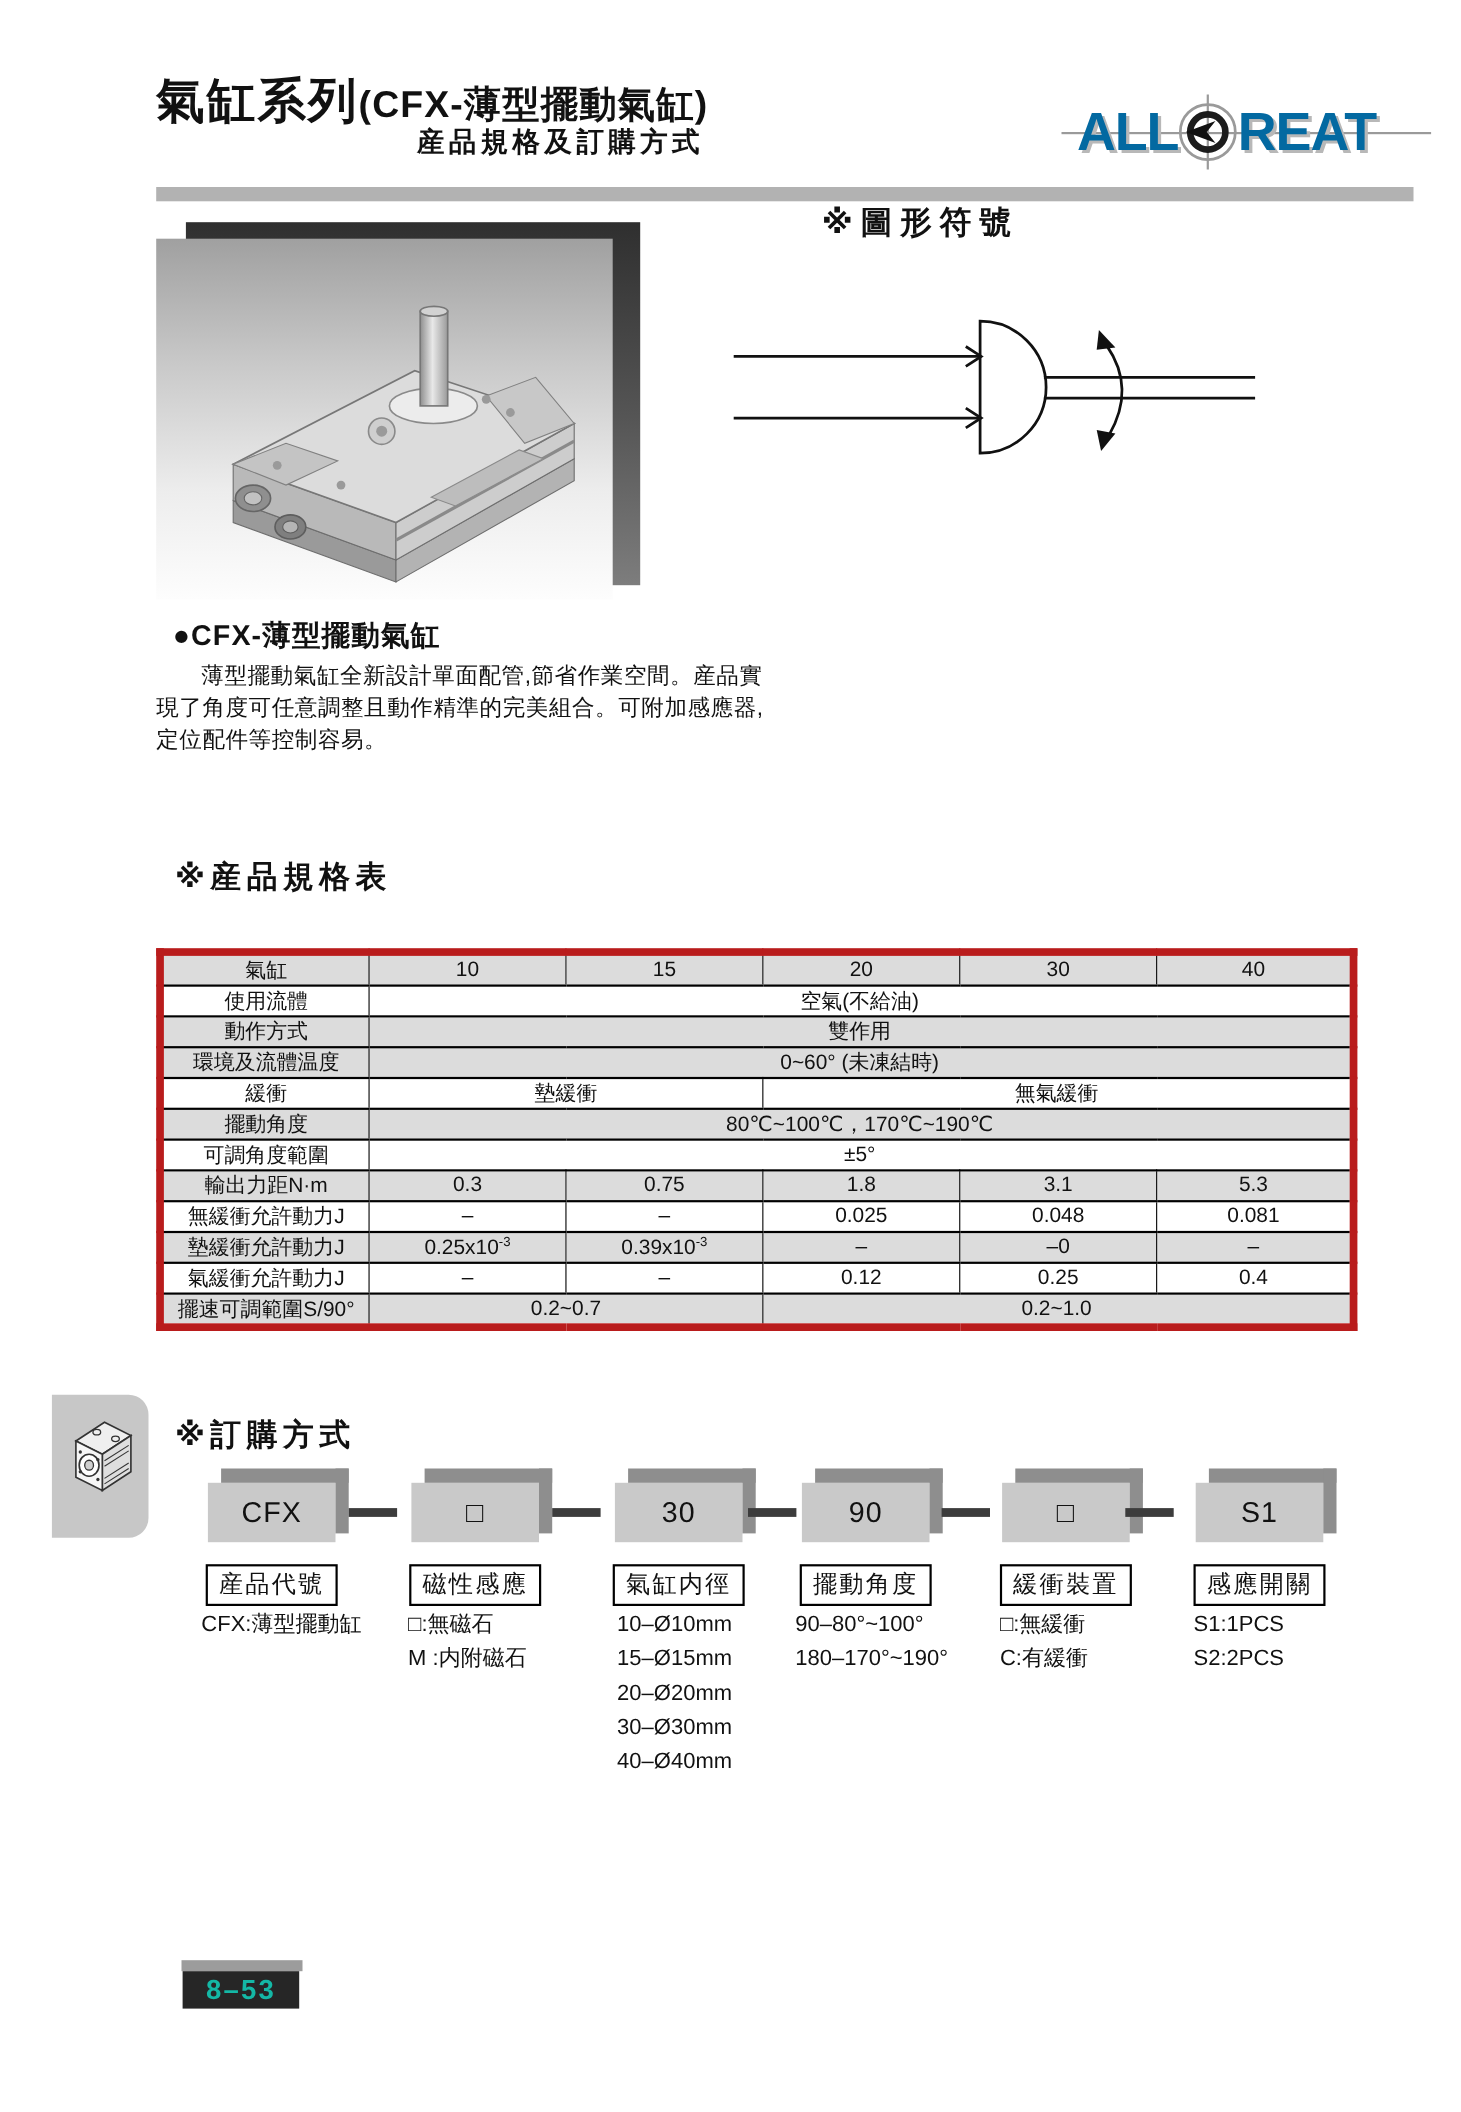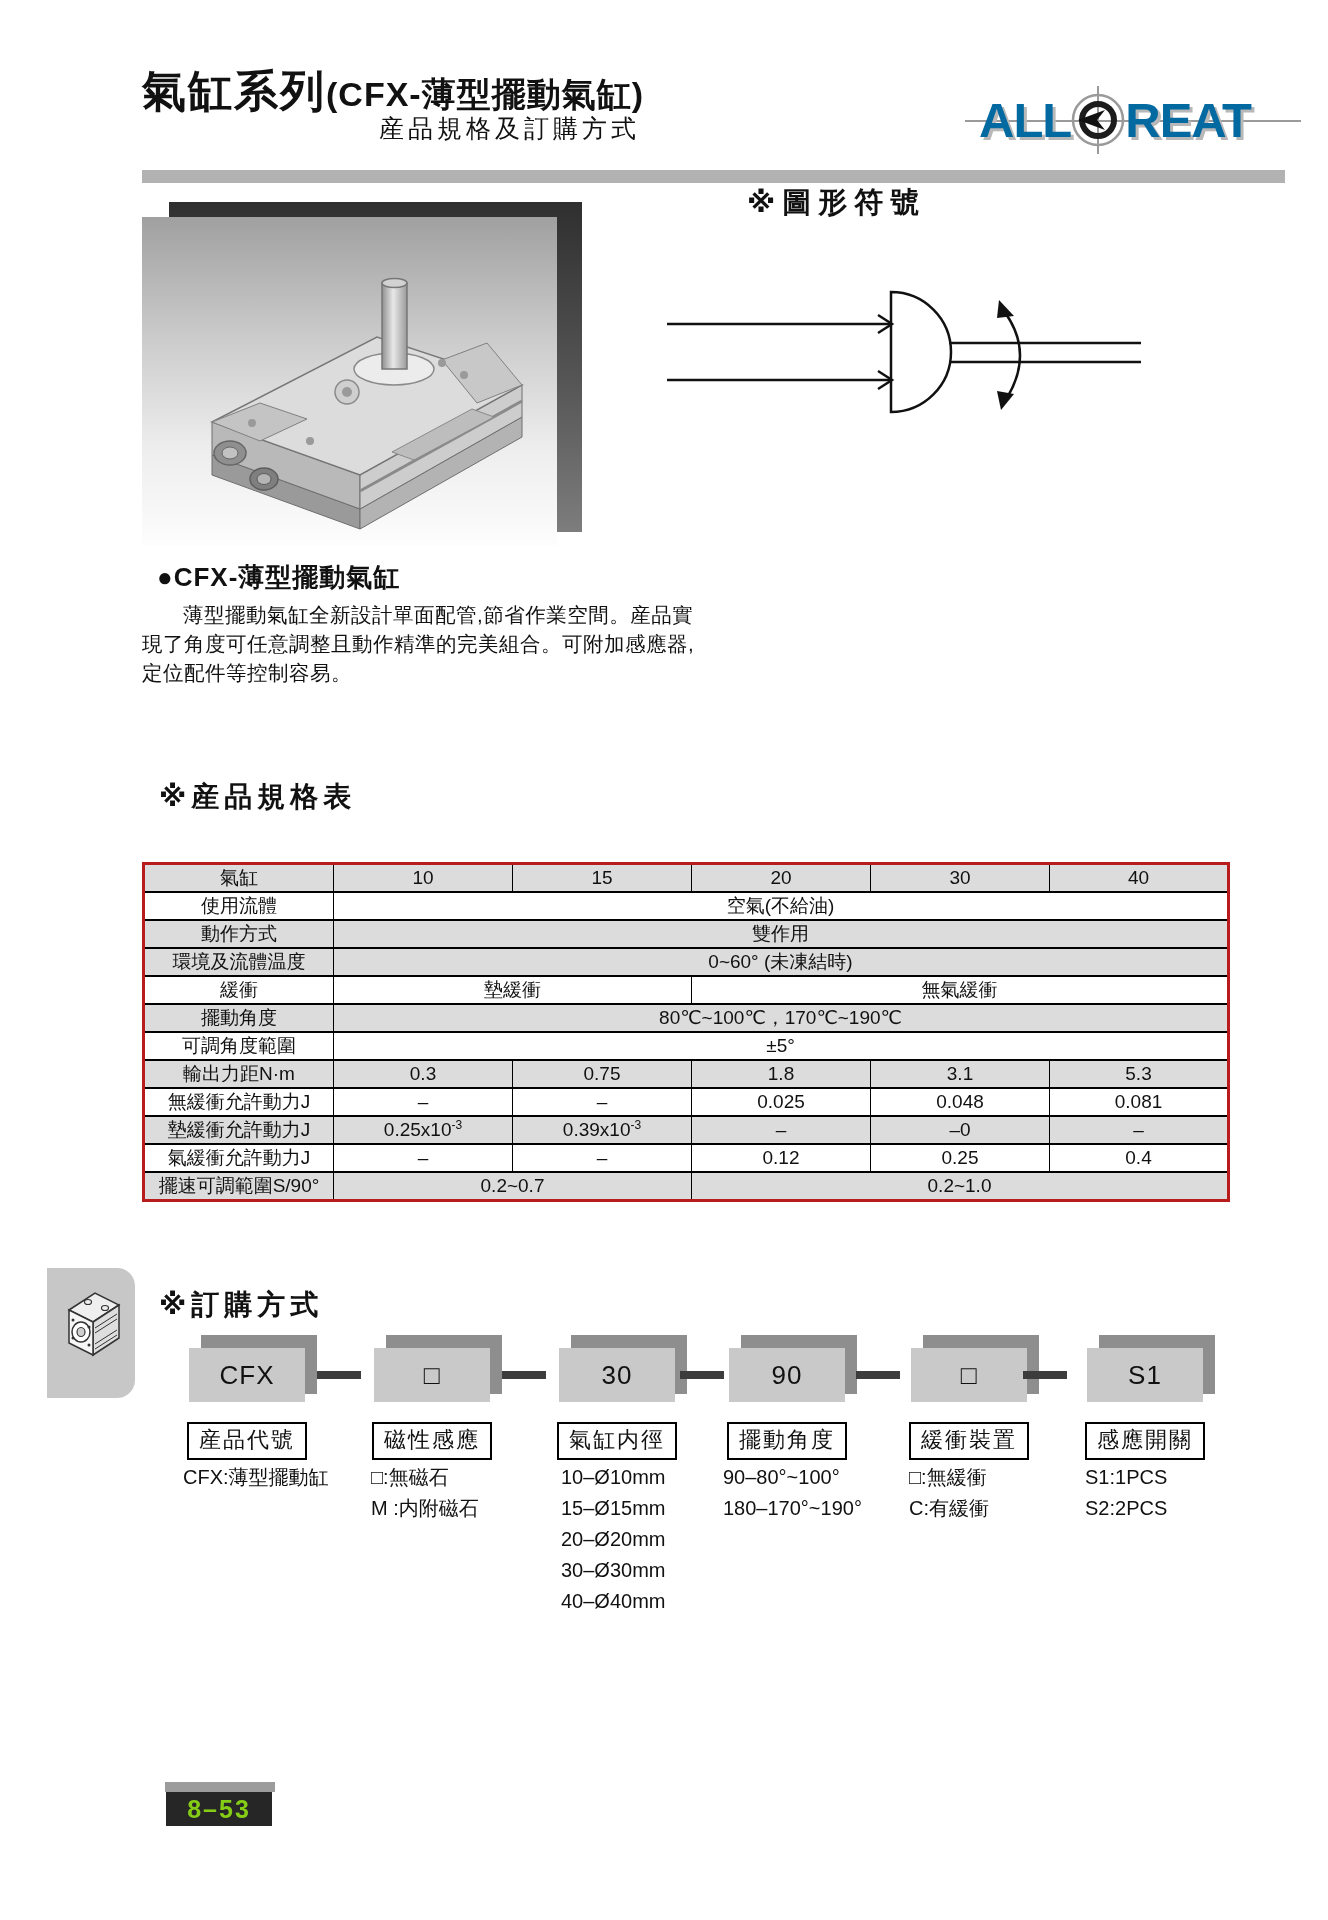--- a/index.html
+++ b/index.html
@@ -4,21 +4,21 @@
 <style>
   * { margin:0; padding:0; box-sizing:border-box; }
   html,body { background:#ffffff; }
   body { font-family:"Liberation Sans","DejaVu Sans",sans-serif; color:#111; }
   .page { position:relative; width:1328px; height:1920px; background:#fff; overflow:hidden;margin-left:47px; }
 
   
   .title-row { position:absolute; left:95px; top:62px; display:flex; align-items:baseline; white-space:nowrap; }
   .title-main { font-size:44px; font-weight:900; letter-spacing:2px; }
   .title-paren { font-size:34px; font-weight:900; letter-spacing:1px; }
-  .subtitle { position:absolute; left:332px; top:112px; font-size:25px; font-weight:400; letter-spacing:4px; }
+  .subtitle { position:absolute; left:332px; top:112px; font-size:25px; font-weight:700; letter-spacing:4px; }
 
   .logo { position:absolute; left:932px; top:84px; width:312px; height:72px; display:flex; align-items:center; }
   .logo .hline { position:absolute; left:-14px; right:-10px; top:50%; height:2px; background:#9a9a9a; }
   .logo-text { font-size:49px; font-weight:900; letter-spacing:-1px; color:#0369a1;
                text-shadow:3px 3px 0 #b8b8b8; position:relative; }
   .logo svg { position:relative; margin:0 -4px; }
 
   .rule-bar { position:absolute; left:95px; top:170px; width:1143px; height:13px; background:#b2b2b2; }
 
   
@@ -32,21 +32,21 @@
   .symbol-svg { position:absolute; left:612px; top:262px; }
 
   
   .intro-heading { position:absolute; left:110px; top:560px; font-size:26px; font-weight:700; letter-spacing:1px; }
   .intro-body { position:absolute; left:95px; top:600px; width:556px; font-size:20.5px; line-height:1.42;
                 text-indent:2em; letter-spacing:0.5px; }
 
   
   .spec-heading { position:absolute; left:112px; top:778px; font-size:28px; font-weight:700; letter-spacing:5px; }
   table.spec { position:absolute; left:95px; top:862px; width:1085px; border-collapse:collapse;
-               border:3px solid #b91c1c; table-layout:fixed; }
+               border:7px solid #b91c1c; table-layout:fixed; }
   table.spec td { border:1px solid #000; border-top-width:2px; border-bottom-width:2px;
                   height:28px; text-align:center; vertical-align:middle; font-size:19px; padding:0 4px;
                   overflow:hidden; white-space:nowrap; }
   table.spec .g { background:#dcdcdc; }
   table.spec sup { font-size:12px; }
 
   
   .order-heading { position:absolute; left:112px; top:1286px; font-size:28px; font-weight:700; letter-spacing:5px; }
 
   .side-tab { position:absolute; left:0; top:1268px; width:88px; height:130px; background:#c7c7c7;
@@ -59,21 +59,21 @@
   .order-box .right-bar { position:absolute; top:-13px; right:-12px; width:12px; height:59px; background:#8e8e8e; }
   .order-code { font-size:26px; letter-spacing:1px; position:relative; }
   .dash { position:absolute; top:1371px; width:44px; height:8px; background:#3c3c3c; }
   .order-label { position:absolute; top:1422px; transform:translateX(-50%); background:#fff;
                  border:2px solid #000; padding:1px 10px 3px; font-size:22px; letter-spacing:2px; white-space:nowrap; }
   .order-details { position:absolute; top:1462px; font-size:20px; line-height:1.55; white-space:nowrap; }
 
   
   .badge-top { position:absolute; left:118px; top:1782px; width:110px; height:10px; background:#9c9c9c; }
   .badge { position:absolute; left:119px; top:1792px; width:106px; height:34px; background:#262626;
-           color:#84cc16; font-size:25px; font-weight:700; letter-spacing:2px;
+           color:#14b8a6; font-size:25px; font-weight:700; letter-spacing:2px;
            display:flex; align-items:center; justify-content:center; }
 </style>
 </head>
 <body>
 
 <div class="page">
 
   <div class="title-row">
     <span class="title-main">氣缸系列</span>
       <span class="title-paren">(CFX-薄型擺動氣缸)</span>

